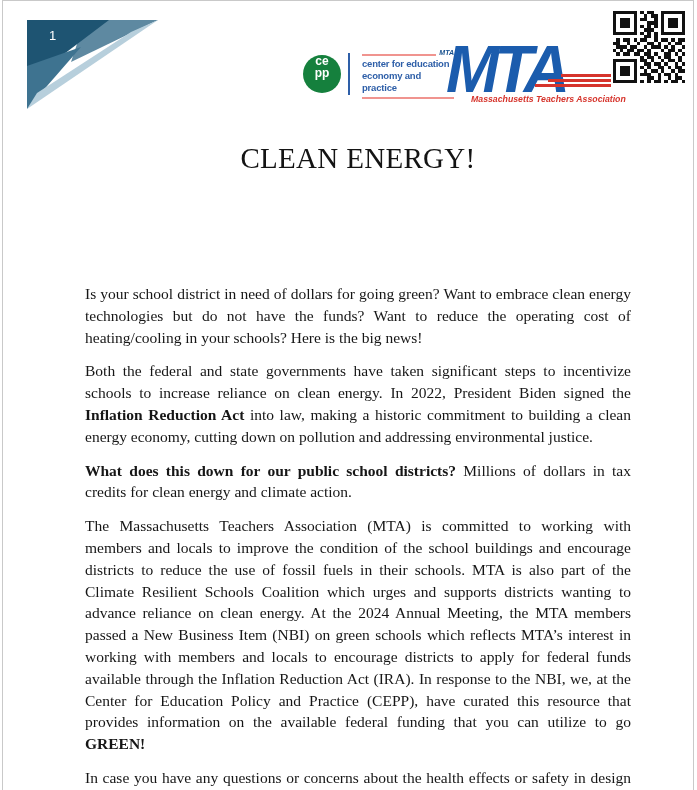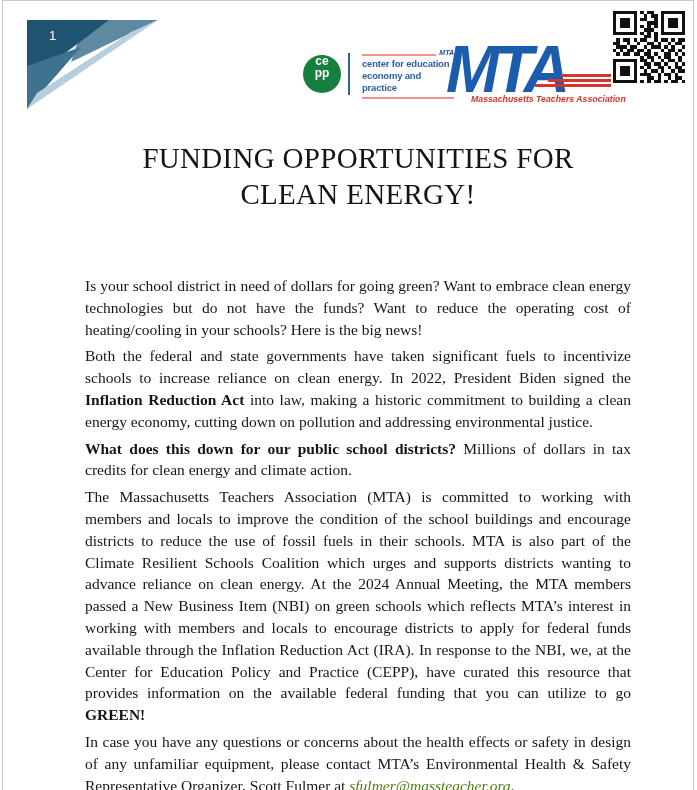--- a/index.html
+++ b/index.html
@@ -49,21 +49,21 @@
   .qr{position:absolute;left:613px;top:11px;width:72px;height:72px;}
   .qr svg rect{fill:#111111;}
 
   
   .title{position:absolute;left:85px;right:66px;top:140px;text-align:center;
         font-size:29px;line-height:36px;color:#141414;letter-spacing:0.3px;}
 
   
   .body{position:absolute;left:85px;right:66px;top:271px;
         font-size:15.5px;line-height:21.8px;text-align:justify;color:#161616;}
-  .body p{margin:4px 0 5px 0;}
+  .body p{margin:12px 0 5px 0;}
   .b{font-weight:bold;}
   a.link{color:#4d7c0f;text-decoration:underline;cursor:pointer;font-style:italic;}
 </style>
 </head>
 <body>
 
 <div class="page">
   <div class="page-frame"></div>
 
   <div class="corner">
@@ -338,24 +338,23 @@
         <rect x="10" y="20" width="1" height="1"></rect>
         <rect x="12" y="20" width="1" height="1"></rect>
         <rect x="13" y="20" width="1" height="1"></rect>
         <rect x="15" y="20" width="1" height="1"></rect>
         <rect x="17" y="20" width="1" height="1"></rect>
         <rect x="18" y="20" width="1" height="1"></rect>
         <rect x="20" y="20" width="1" height="1"></rect>
       </svg></div>
 
   <div class="title">
-    <div>FUNDING OPPORTUNITIES FOR</div>
     <div>CLEAN ENERGY!</div>
   </div>
 
   <div class="body">
     <p><span>Is your school district in need of dollars for going green? Want to embrace clean energy technologies but do not have the funds? Want to reduce the operating cost of heating/cooling in your schools? Here is the big news!</span></p>
-    <p><span>Both the federal and state governments have taken significant fuels to incentivize schools to increase reliance on clean energy. In 2022, President Biden signed the </span><span class="b">Inflation Reduction Act</span><span> into law, making a historic commitment to building a clean energy economy, cutting down on pollution and addressing environmental justice.</span></p>
+    <p><span>Both the federal and state governments have taken significant steps to incentivize schools to increase reliance on clean energy. In 2022, President Biden signed the </span><span class="b">Inflation Reduction Act</span><span> into law, making a historic commitment to building a clean energy economy, cutting down on pollution and addressing environmental justice.</span></p>
     <p><span class="b">What does this down for our public school districts?</span><span> Millions of dollars in tax credits for clean energy and climate action.</span></p>
     <p><span>The Massachusetts Teachers Association (MTA) is committed to working with members and locals to improve the condition of the school buildings and encourage districts to reduce the use of fossil fuels in their schools. MTA is also part of the Climate Resilient Schools Coalition which urges and supports districts wanting to advance reliance on clean energy. At the 2024 Annual Meeting, the MTA members passed a New Business Item (NBI) on green schools which reflects MTA’s interest in working with members and locals to encourage districts to apply for federal funds available through the Inflation Reduction Act (IRA). In response to the NBI, we, at the Center for Education Policy and Practice (CEPP), have curated this resource that provides information on the available federal funding that you can utilize to go </span><span class="b">GREEN!</span></p>
     <p><span>In case you have any questions or concerns about the health effects or safety in design of any unfamiliar equipment, please contact MTA’s Environmental Health &amp; Safety Representative Organizer, Scott Fulmer at </span><a class="link">sfulmer@massteacher.org</a><span>.</span></p>
   </div>
 </div>
 
 </body></html>

